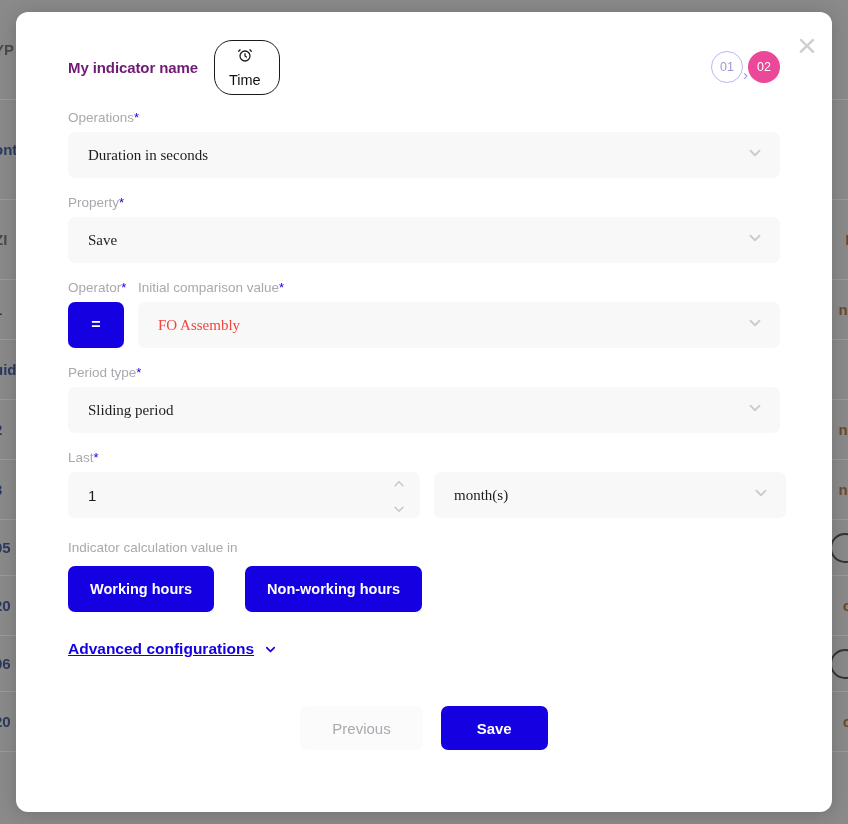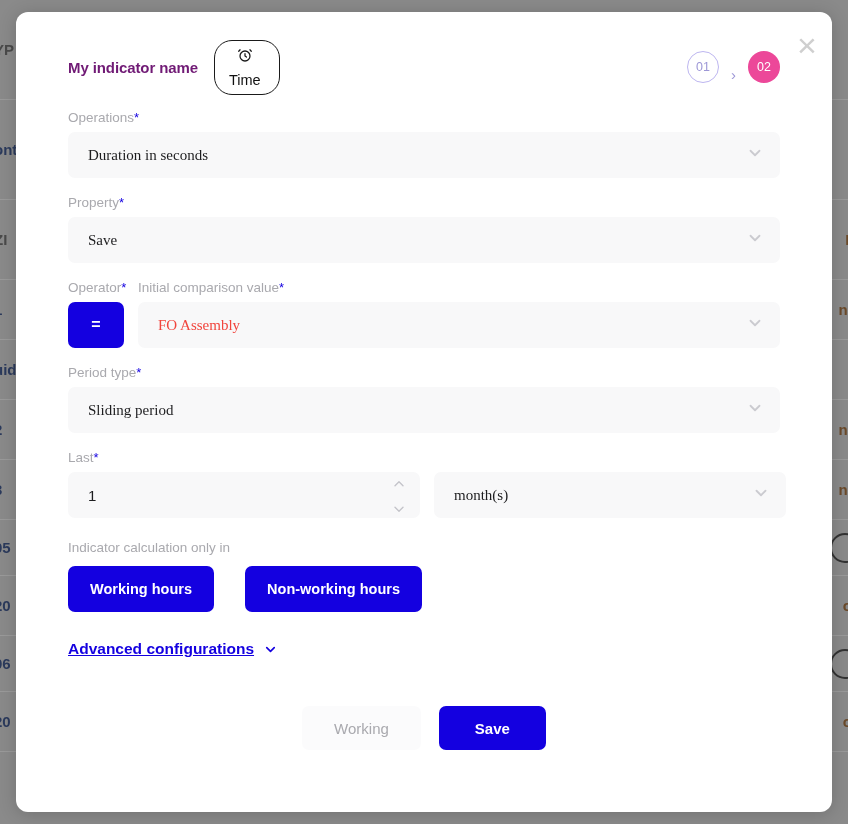--- a/index.html
+++ b/index.html
@@ -76,21 +76,21 @@
     border: 1.7px solid #1a1a1a;
     border-radius: 18px;
     padding: 6px 18px 6px 14px;
     font-size: 14.5px; color: #111; font-weight: 400;
     background: #fff;
     cursor: pointer;
     flex-direction: column;
   }
   .steps {
     margin-left: auto;
-    display: flex; align-items: flex-end; gap: 12px;
+    display: flex; align-items: flex-end; 
   }
   .step {
     width: 32px; height: 32px; border-radius: 50%;
     display: flex; align-items: center; justify-content: center;
     font-size: 12.5px; font-weight: 500;
   }
   .step-inactive { border: 1.5px solid #bdb6f0; color: #9d97d6; background: #fff; cursor: pointer; }
   .step-active { background: #ec4899; color: #fff; cursor: pointer; }
   .step-sep { color: #9d97d6; font-size: 15px; }
 
@@ -344,37 +344,37 @@
           <span class="chev">
             <svg width="18" height="18" viewBox="0 0 24 24" fill="none" stroke="currentColor" stroke-width="2.4" stroke-linecap="round" stroke-linejoin="round">
                 <polyline points="6 9 12 15 18 9"></polyline>
               </svg>
           </span>
         </div>
       </div>
     </div>
 
     <div style="margin-top:22px;">
-      <span class="hours-label">Indicator calculation only in</span>
+      <span class="hours-label">Indicator calculation value in</span>
       <div class="hours-row">
         <button class="hour-btn">Working hours</button>
         <button class="hour-btn">Non-working hours</button>
       </div>
     </div>
 
     <div>
       <span class="adv-link">
         <span>Advanced configurations</span>
         <span style="display:inline-flex;text-decoration:none;">
           <svg width="15" height="15" viewBox="0 0 24 24" fill="none" stroke="#1400e0" stroke-width="2.6" stroke-linecap="round" stroke-linejoin="round">
               <polyline points="6 9 12 15 18 9"></polyline>
             </svg>
         </span>
       </span>
     </div>
 
     <div class="footer">
-      <button class="btn-prev">Working</button>
+      <button class="btn-prev">Previous</button>
       <button class="btn-save">Save</button>
     </div>
 
   </div>
 </div>
 
 </body></html>

